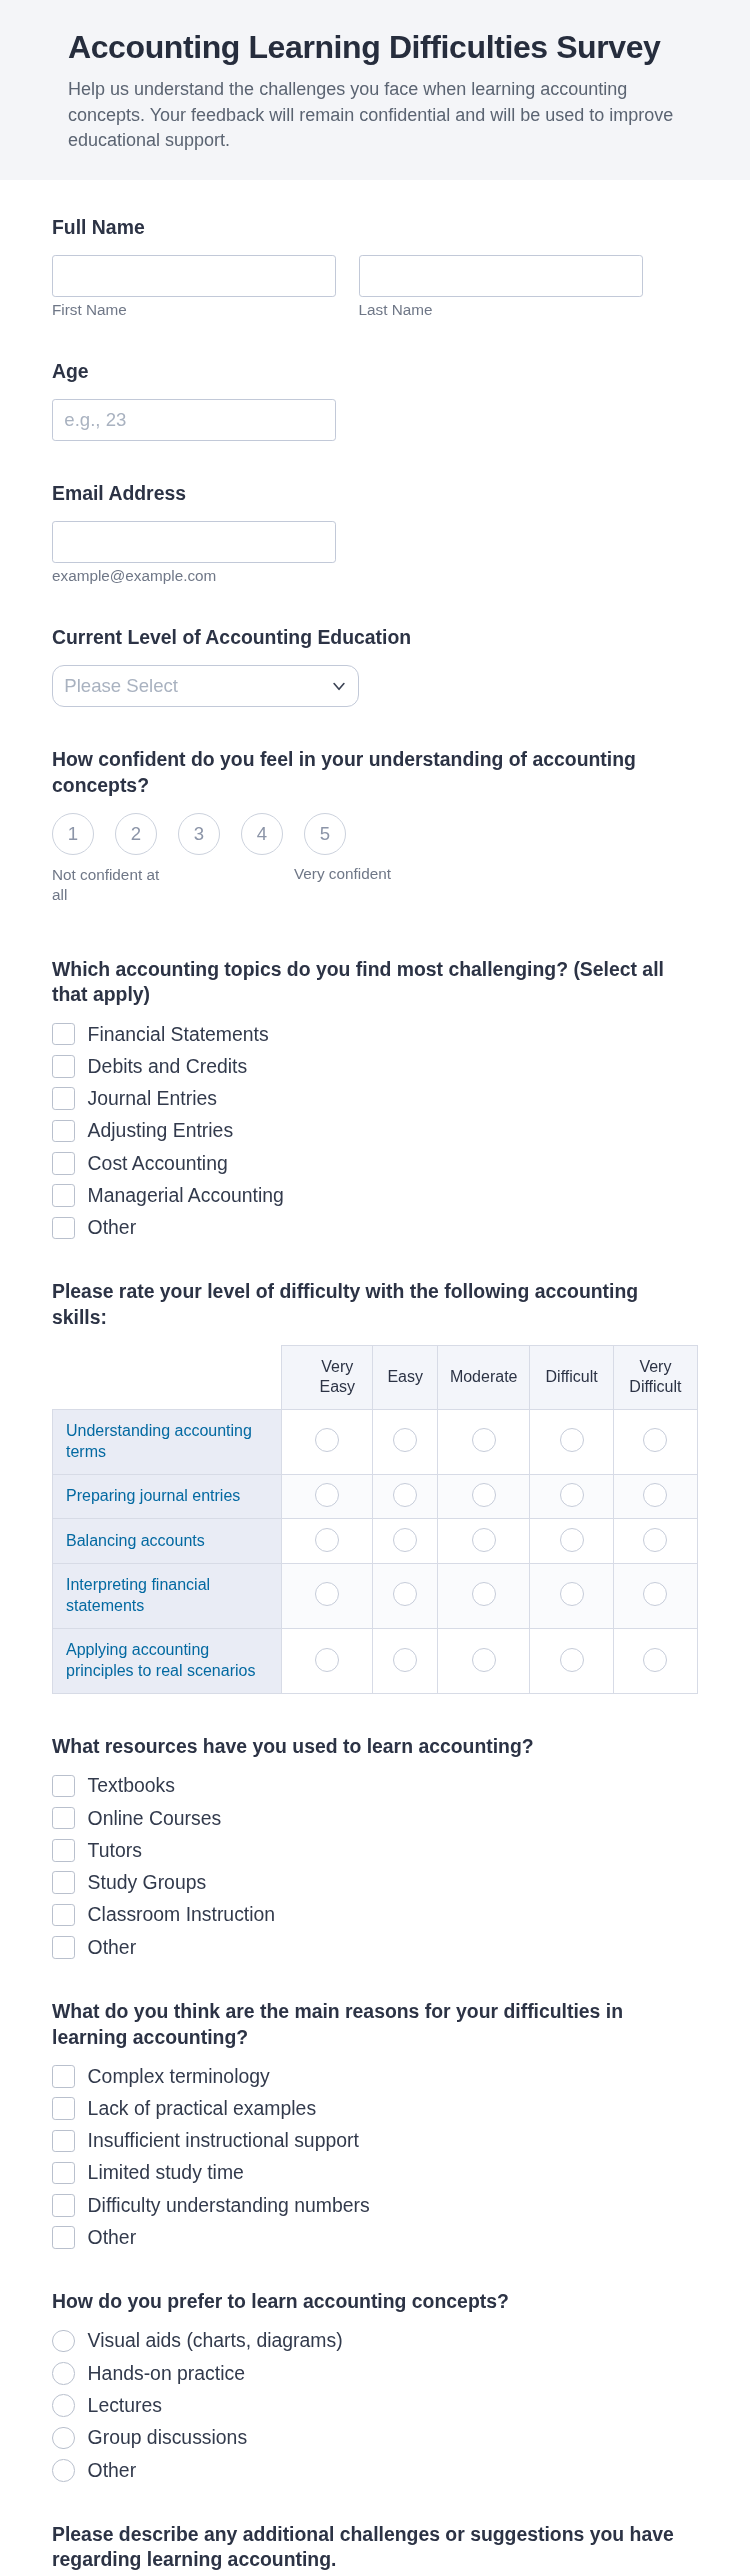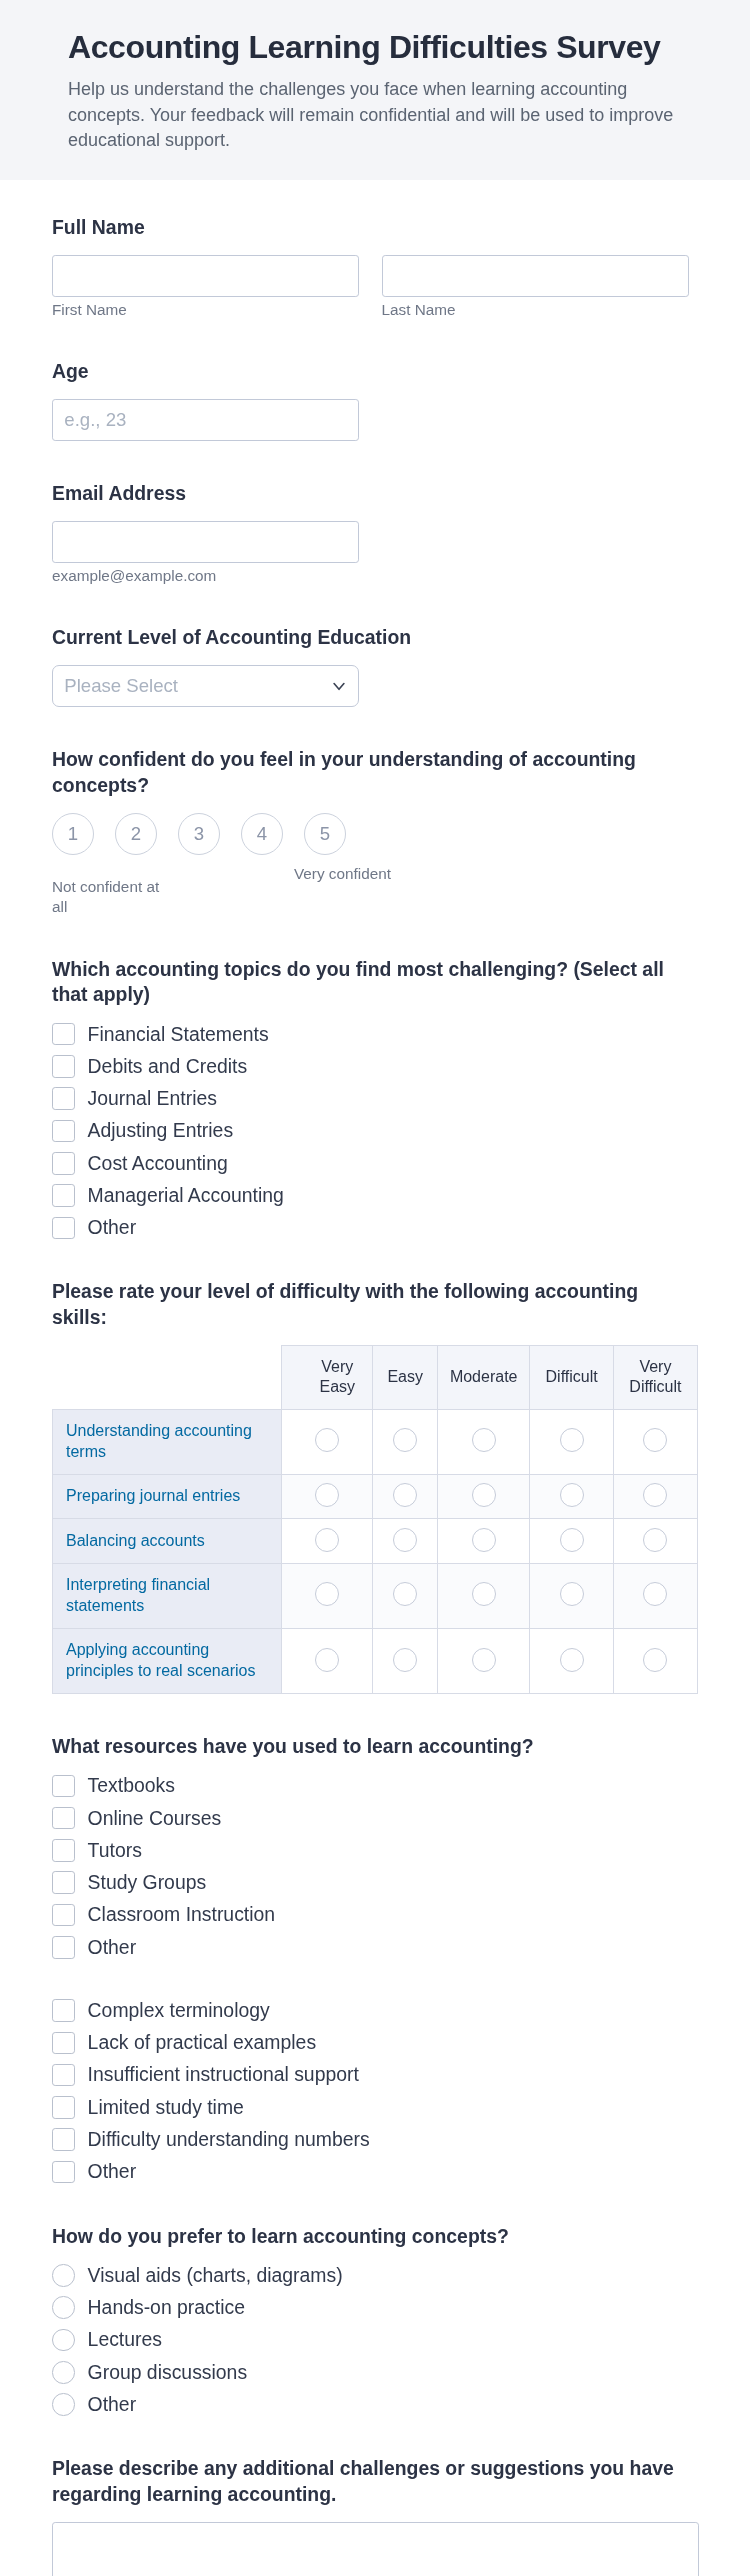--- a/index.html
+++ b/index.html
@@ -34,21 +34,21 @@
     font-weight: 700;
     color: #2c3345;
     margin: 0 0 14.5px 0;
     max-width: 662px;
     line-height: 1.32;
   }
   .name-row { display: flex; gap: 22.6px; }
   .field-col { display: flex; flex-direction: column; }
   .text-input {
     box-sizing: border-box;
-    width: 307px;
+    width: 284px;
     height: 42px;
     border: 0.8px solid #c2c9d8;
     border-radius: 3.2px;
     background: #fff;
     font-family: "Liberation Sans", sans-serif;
     font-size: 18.6px;
     color: #2c3345;
     padding: 0 11.3px;
     outline: none;
   }
@@ -57,21 +57,21 @@
     font-size: 15.3px;
     color: #6f7787;
     margin-top: 4px;
   }
   .select-wrap { position: relative; width: 307px; }
   .select-box {
     box-sizing: border-box;
     width: 307px;
     height: 42px;
     border: 0.8px solid #c2c9d8;
-    border-radius: 7px;
+    border-radius: 12px;
     background: #fff;
     font-size: 18.6px;
     color: #a9b2c0;
     padding: 0 39px 0 11.3px;
     display: flex;
     align-items: center;
     cursor: pointer;
   }
   .chevron {
     position: absolute;
@@ -86,21 +86,21 @@
     box-sizing: border-box;
     border: 1.6px solid #ccd2dd;
     border-radius: 50%;
     background: #fff;
     display: flex; align-items: center; justify-content: center;
     font-size: 18.6px; color: #8c95a8;
     cursor: pointer;
   }
   .scale-labels { position: relative; height: 52px; margin-top: 9.7px; }
   .scale-min {
-    position: absolute; left: 0; top: 12px;
+    position: absolute; left: 0; top: 0;
     width: 121px;
     font-size: 15.3px; color: #6f7787; line-height: 1.35;
   }
   .scale-max {
     position: absolute; left: 242px; top: 0;
     font-size: 15.3px; color: #6f7787;
   }
   .opt-list { display: flex; flex-direction: column; gap: 9px; }
   .opt {
     display: flex; align-items: center;
@@ -375,20 +375,21 @@
         </div>
 
         <div class="opt">
           <span class="box"></span>
           <span class="opt-label">Other</span>
         </div>
       </div>
   </section>
 
   <section class="q">
+    <div class="q-label">What do you think are the main reasons for your difficulties in learning accounting?</div>
     <div class="opt-list">
 
         <div class="opt">
           <span class="box"></span>
           <span class="opt-label">Complex terminology</span>
         </div>
 
         <div class="opt">
           <span class="box"></span>
           <span class="opt-label">Lack of practical examples</span>

